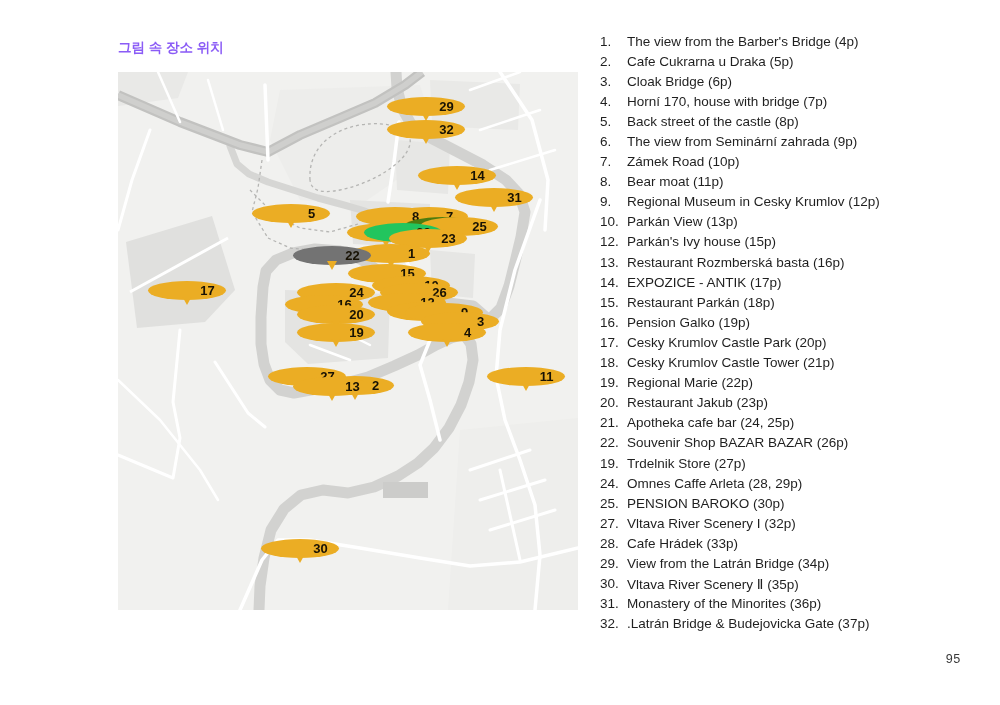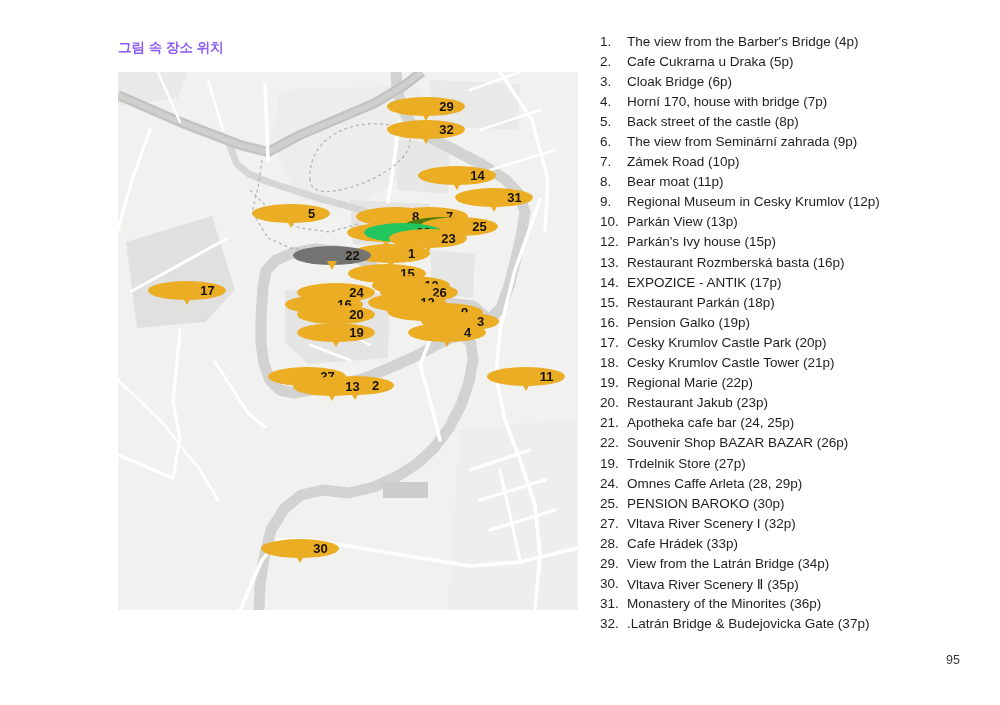--- a/index.html
+++ b/index.html
@@ -26,21 +26,21 @@
     border-left:5px solid transparent;border-right:5px solid transparent;
     border-top:9px solid #EBAD24;width:0;height:0;
   }
   .place-list{
     position:absolute;left:600px;top:31px;width:300px;font-size:13.5px;color:#1f1f1f;
   }
   .place-row{display:flex;height:20.1px;align-items:center;white-space:nowrap;}
   .place-num{width:27px;flex:0 0 27px;}
   .page-number{
     position:absolute;left:938px;top:653px;width:30px;text-align:center;
-    font-size:12.5px;color:#3a3a3a;
+    font-size:12.5px;color:#3a3a3a;font-family:Liberation Mono, monospace;
   }
 </style>
 </head>
 <body>
 
 <div class="page-title">그림 속 장소 위치</div>
 
 <div class="map-wrap">
   <svg width="460" height="538" viewBox="0 0 460 538">
 

